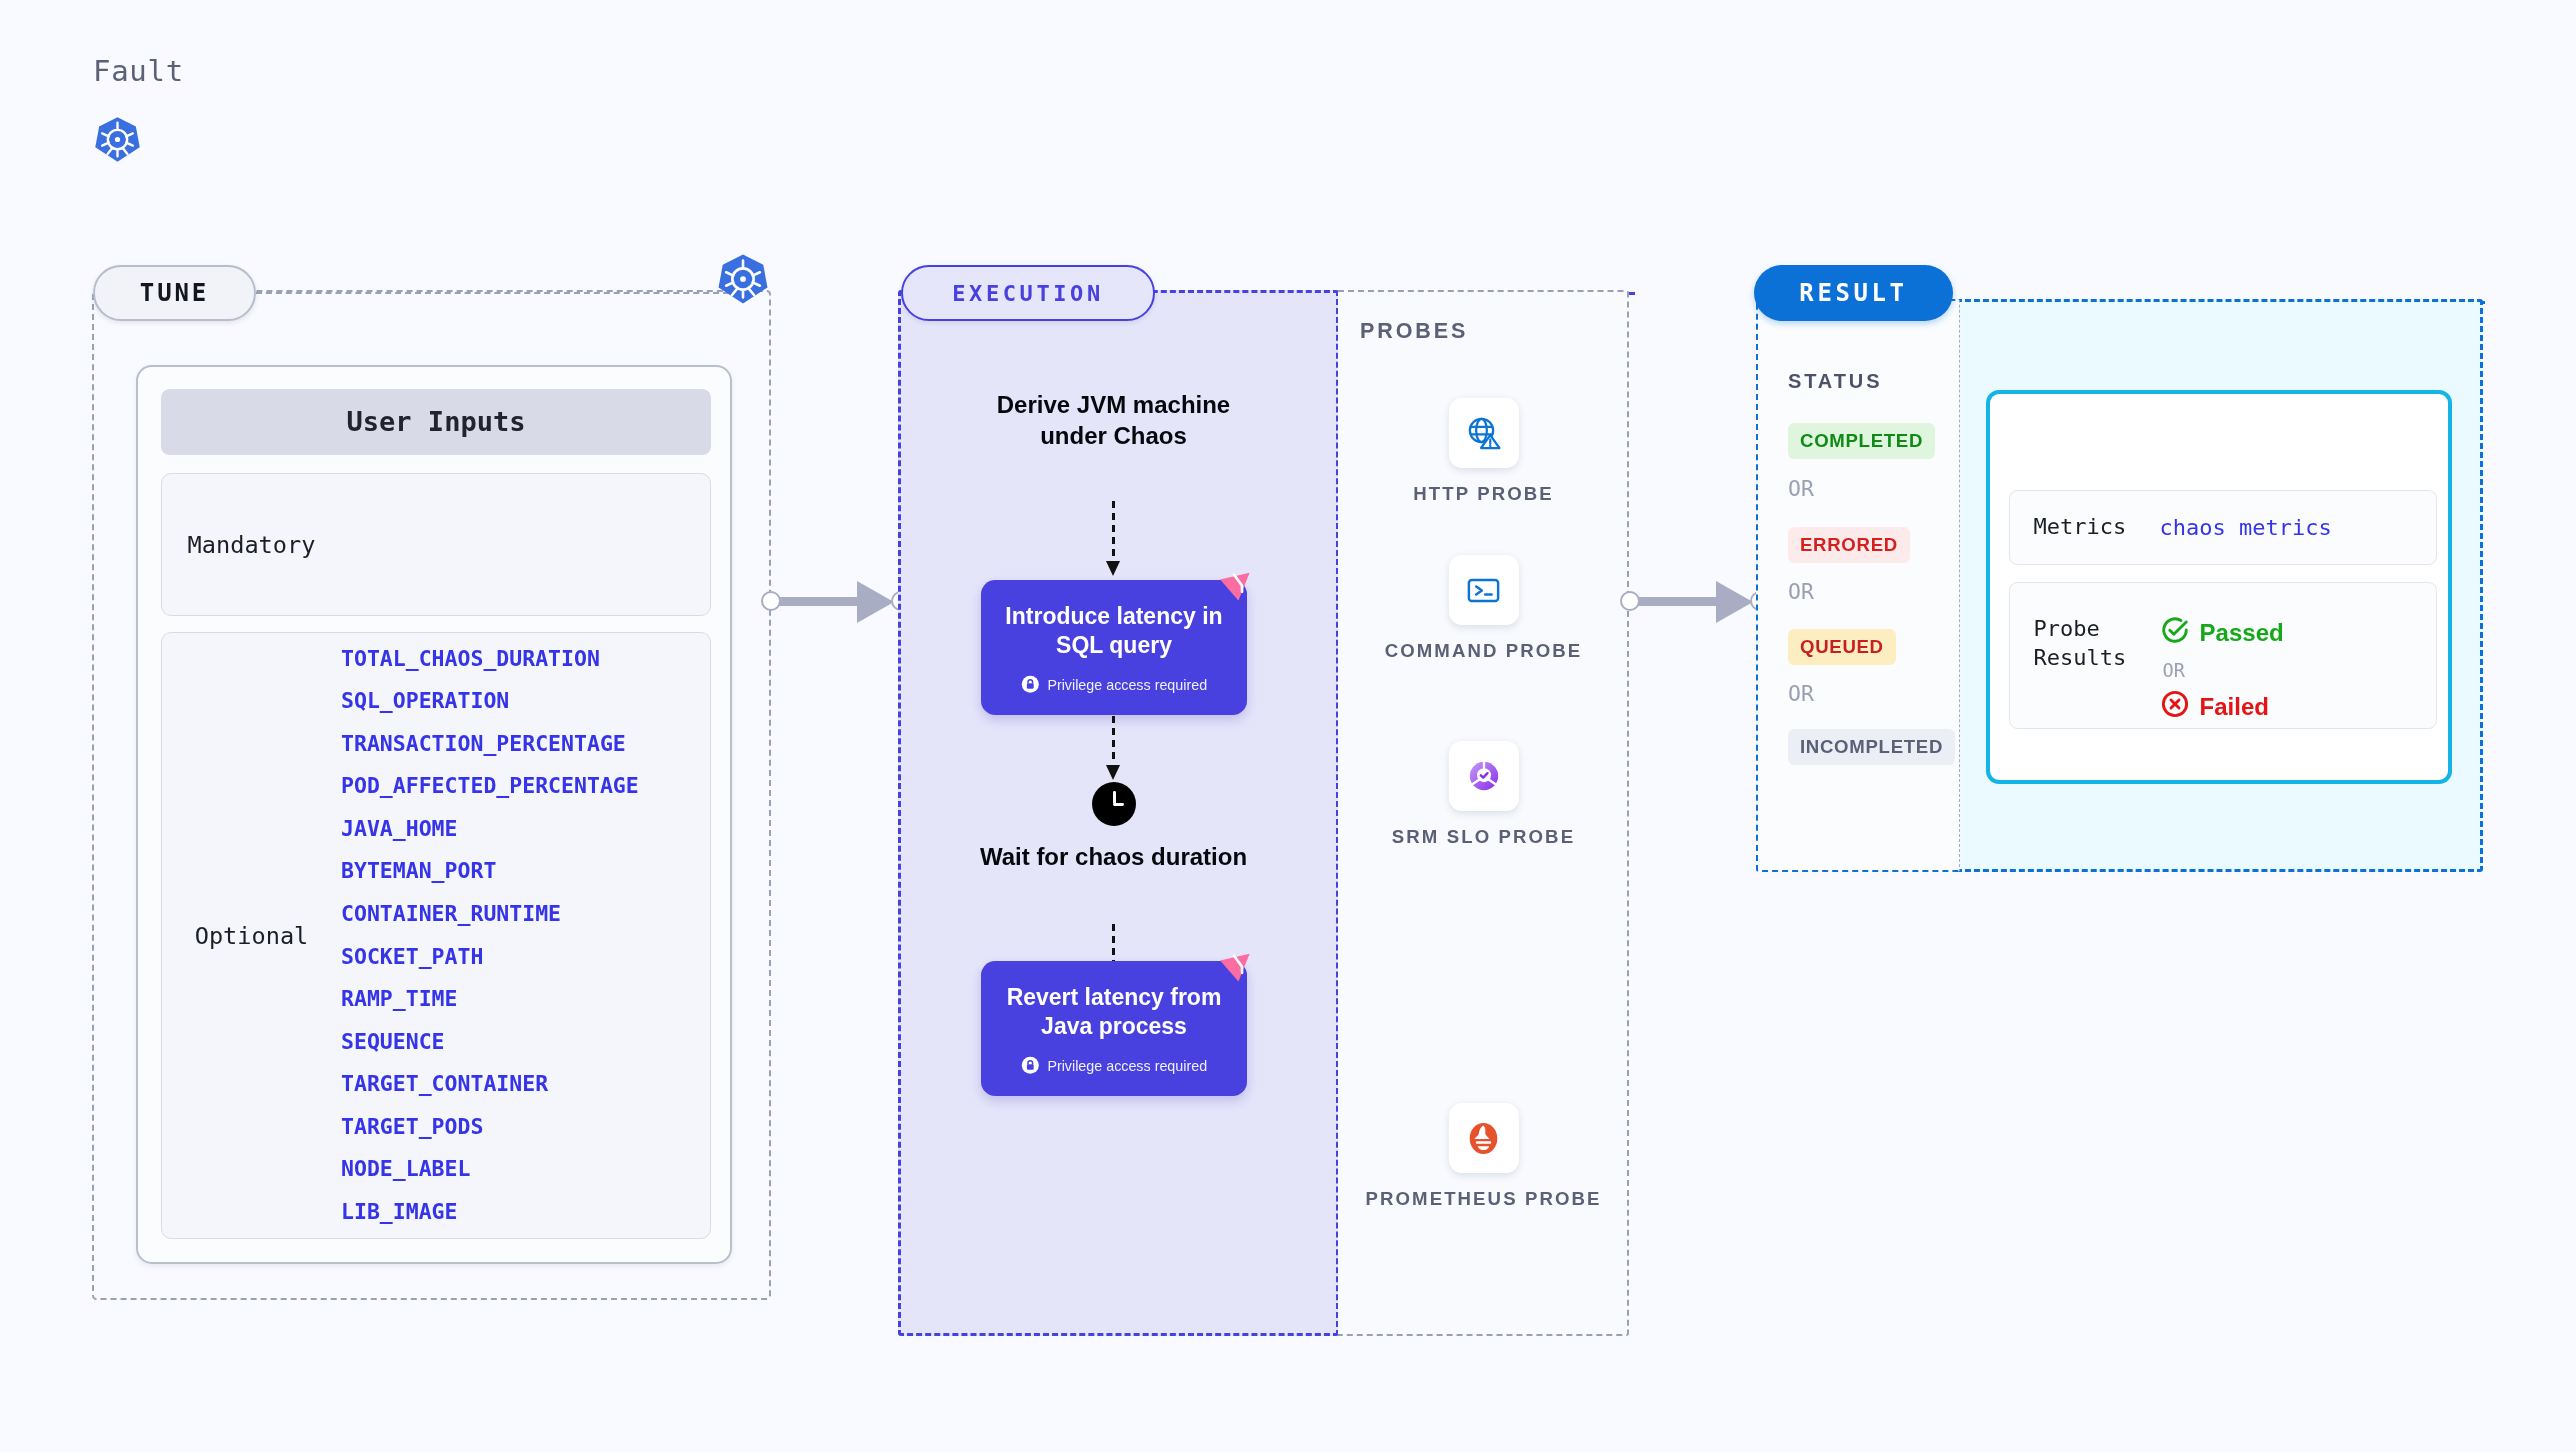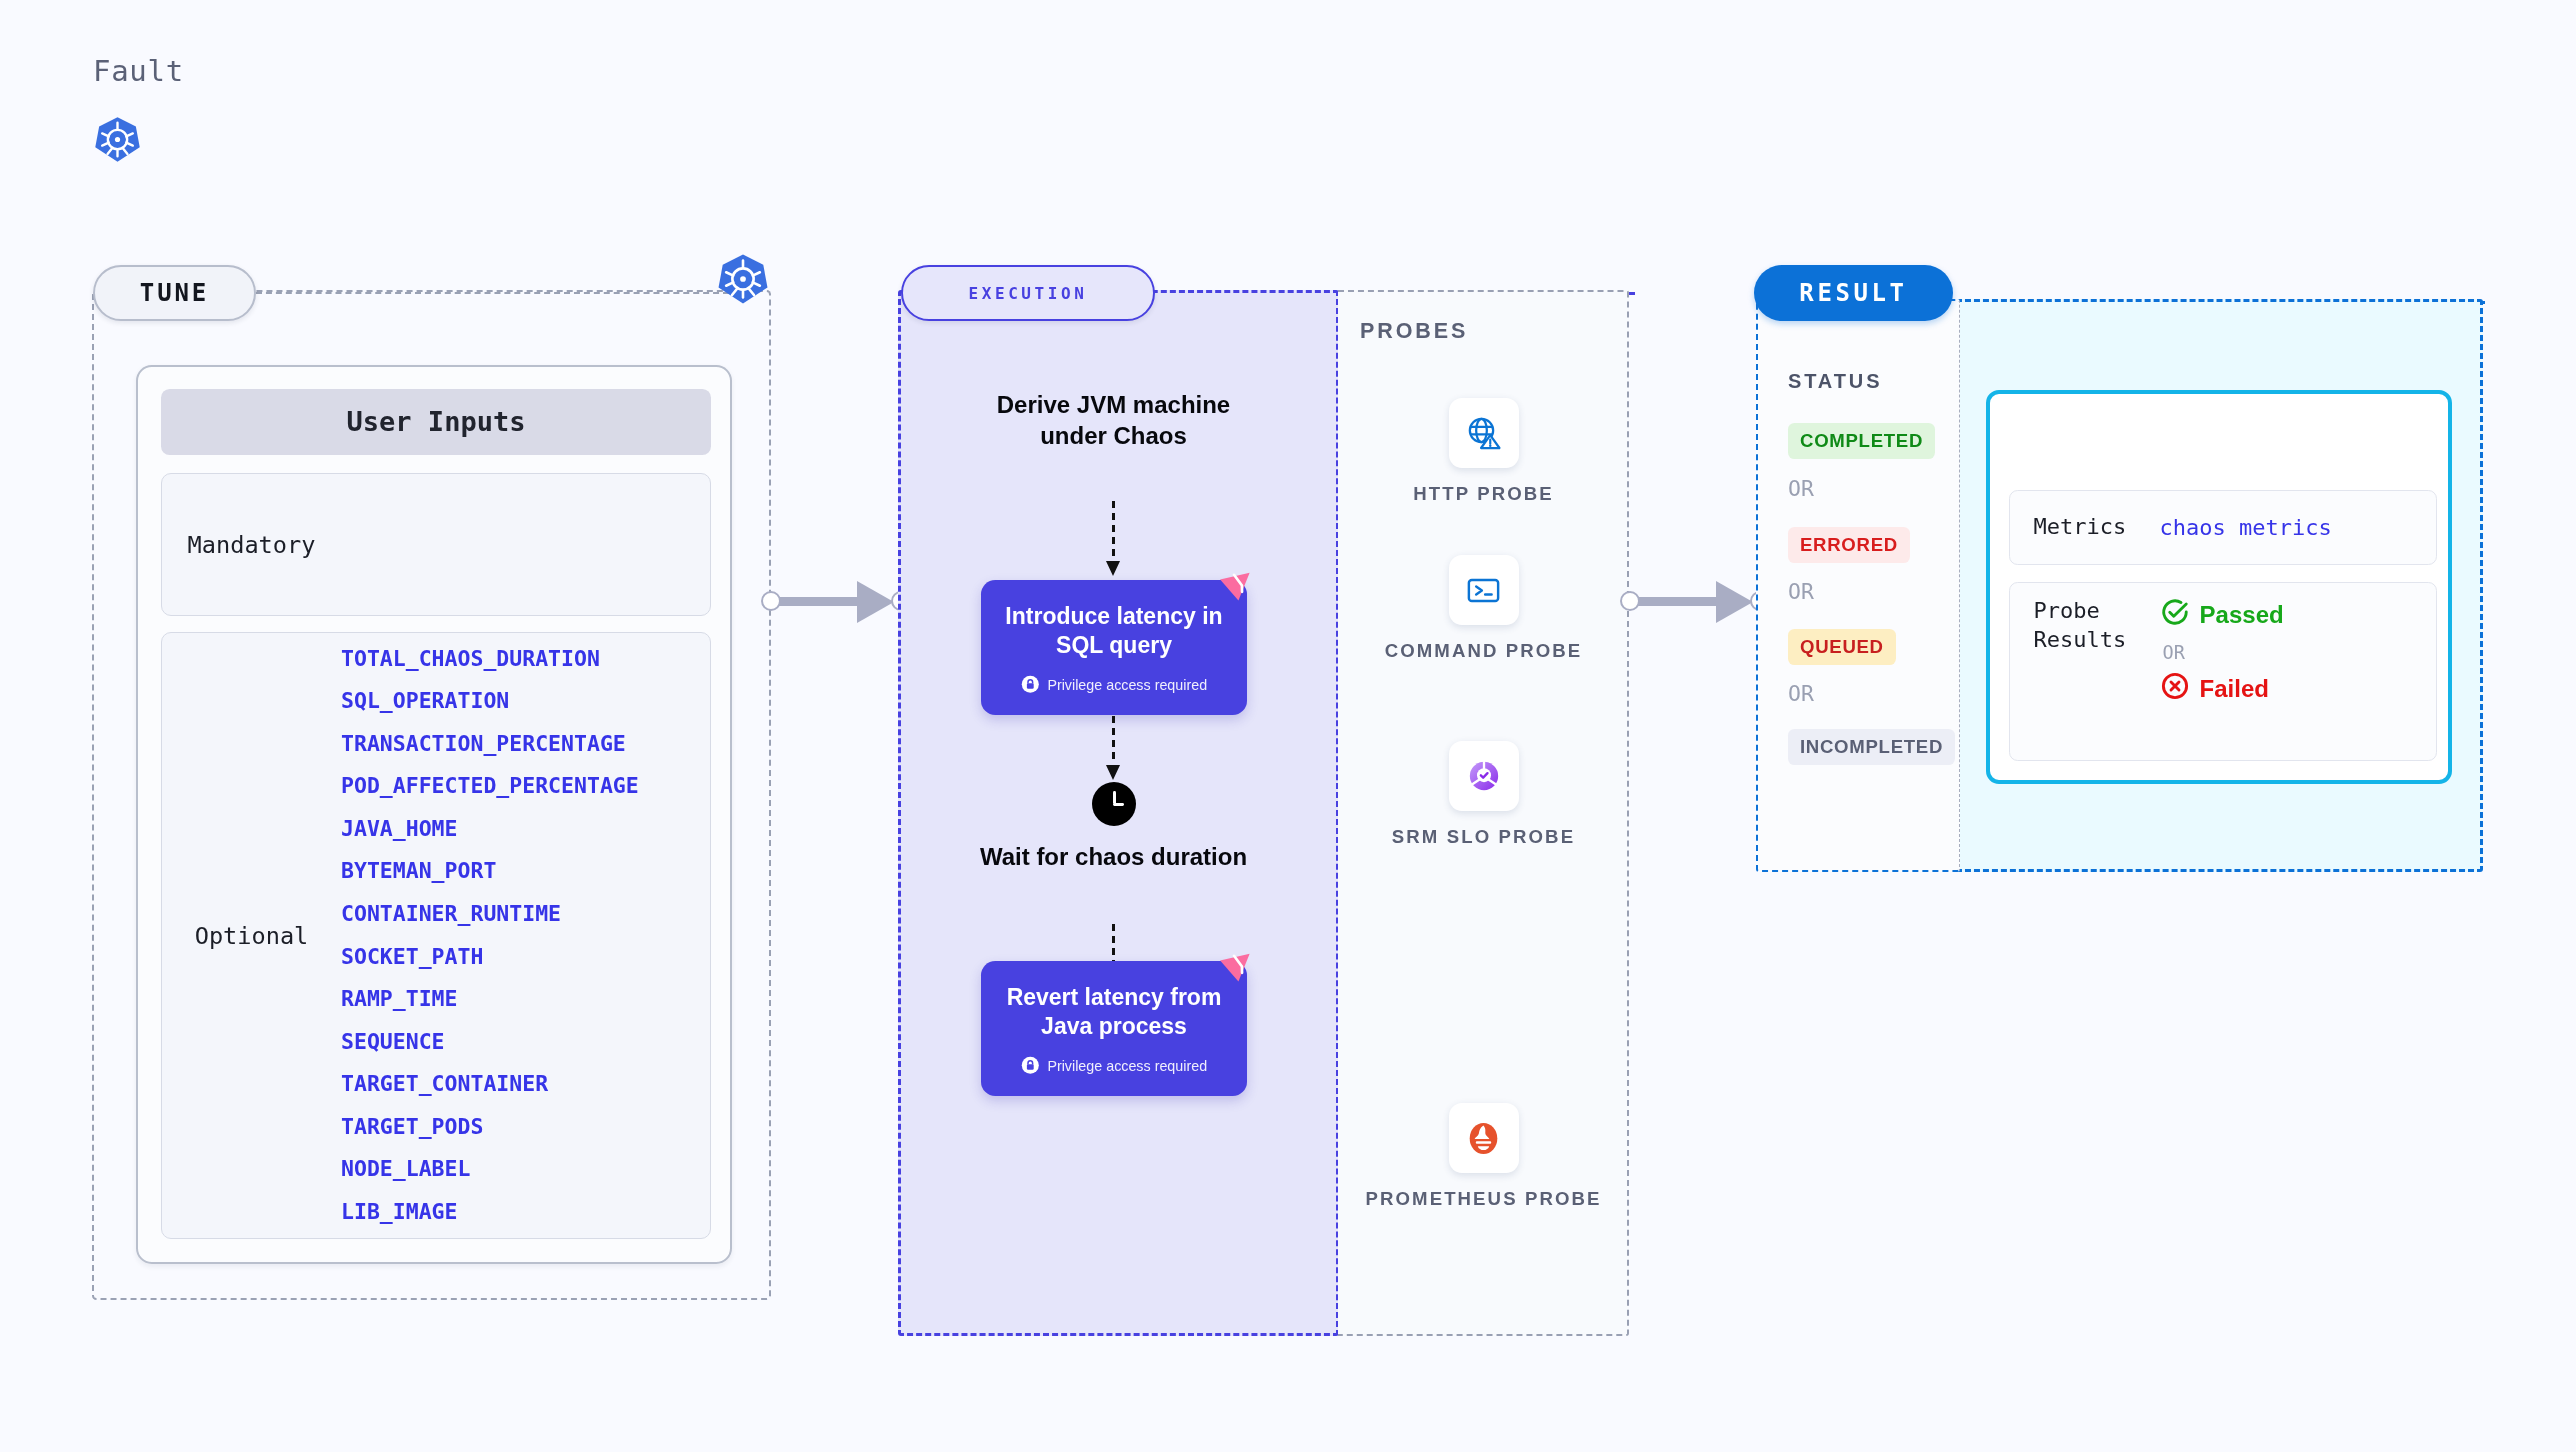--- a/index.html
+++ b/index.html
@@ -28,21 +28,21 @@
   }
   .pill-tune {
     left: 93px; top: 265px; width: 163px; height: 56px;
     background: #f1f3f9; border: 2.1px solid #b7bdcc; color: #13161f;
     font-size: 24px; letter-spacing: 2.9px;
     box-shadow: 0 2.1px 5px rgba(30,40,70,.10);
   }
   .pill-exec {
     left: 901px; top: 265px; width: 254px; height: 56px;
     background: #e6e6fb; border: 2.9px solid #4841e0; color: #4841e0;
-    font-size: 16px; letter-spacing: 3.6px;
+    font-size: 22px; letter-spacing: 3.6px;
     box-shadow: 0 2.1px 5px rgba(30,40,70,.10);
   }
   .pill-result {
     left: 1754px; top: 265px; width: 199px; height: 56px;
     background: #0c71d7; border: none; color: #ffffff;
     font-size: 24px; letter-spacing: 3.6px;
     box-shadow: 0 2.9px 6.4px rgba(12,113,215,.28);
   }
 
   
@@ -429,21 +429,21 @@
   <div class="status-or" style="top:681px;">OR</div>
   <div class="status-badge" id="sb3" style="top: 729px; background: rgb(236, 238, 246); color: rgb(90, 96, 117);">INCOMPLETED</div>
 
   <div class="output-card">
 
     <div class="out-row" style="top:96px; height:75px;">
       <div class="k">Metrics</div>
       <div class="metrics-val">chaos metrics</div>
     </div>
 
-    <div class="out-row" style="top:188px; height:179px; align-items:flex-start; padding-top:14px;">
+    <div class="out-row" style="top:188px; height:147px; align-items:flex-start; padding-top:32px;">
       <div class="k">Probe Results</div>
       <div>
         <div class="pr-line">
           <span>
             <svg width="30" height="30" viewBox="0 0 24 24">
               <path d="M21 12a9 9 0 11-4.2-7.6" stroke="#17a81a" stroke-width="2.3" fill="none" stroke-linecap="round"></path>
               <path d="M7.8 12.2l3.2 3.2L21 5.6" stroke="#17a81a" stroke-width="2.3" fill="none" stroke-linecap="round" stroke-linejoin="round"></path>
             </svg>
           </span>
           <span style="color:#17a81a;">Passed</span>

